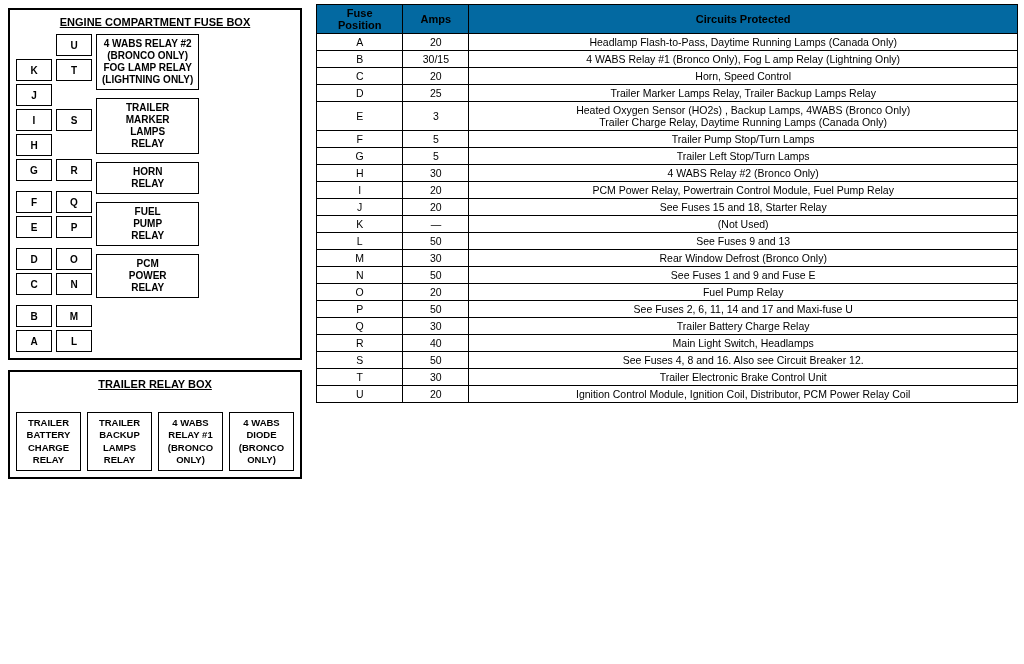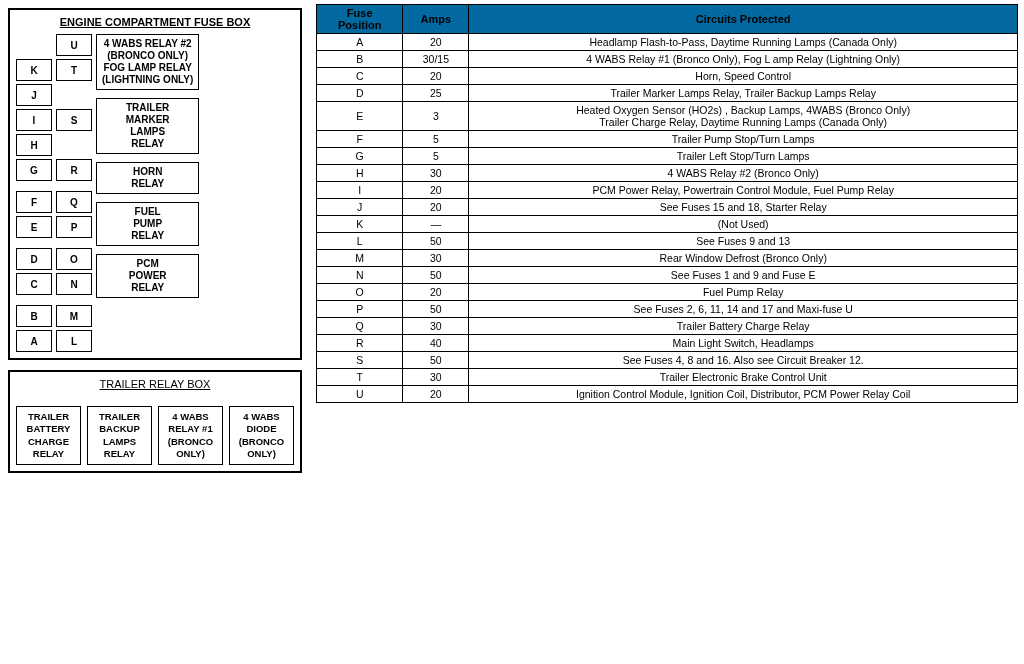--- a/index.html
+++ b/index.html
@@ -84,24 +84,24 @@
       height: 22px;
     }
 
     
     .trailer-box-container {
       border: 2px solid #000;
       padding: 6px;
     }
     .trailer-box-title {
       text-align: center;
-      font-weight: normal;
+      font-weight: bold;
       font-size: 11px;
       text-decoration: underline;
-      margin-bottom: 16px;
+      margin-bottom: 22px;
     }
     .trailer-relay-grid {
       display: flex;
       flex-direction: row;
       gap: 6px;
       justify-content: space-around;
     }
     .trailer-relay-cell {
       border: 1px solid #000;
       padding: 4px 6px;

